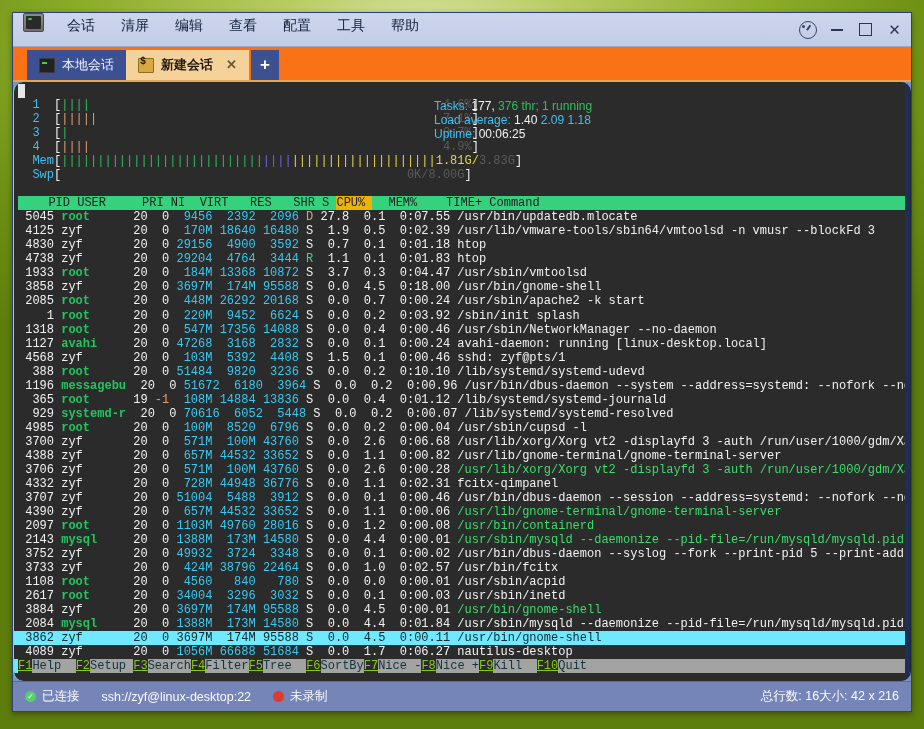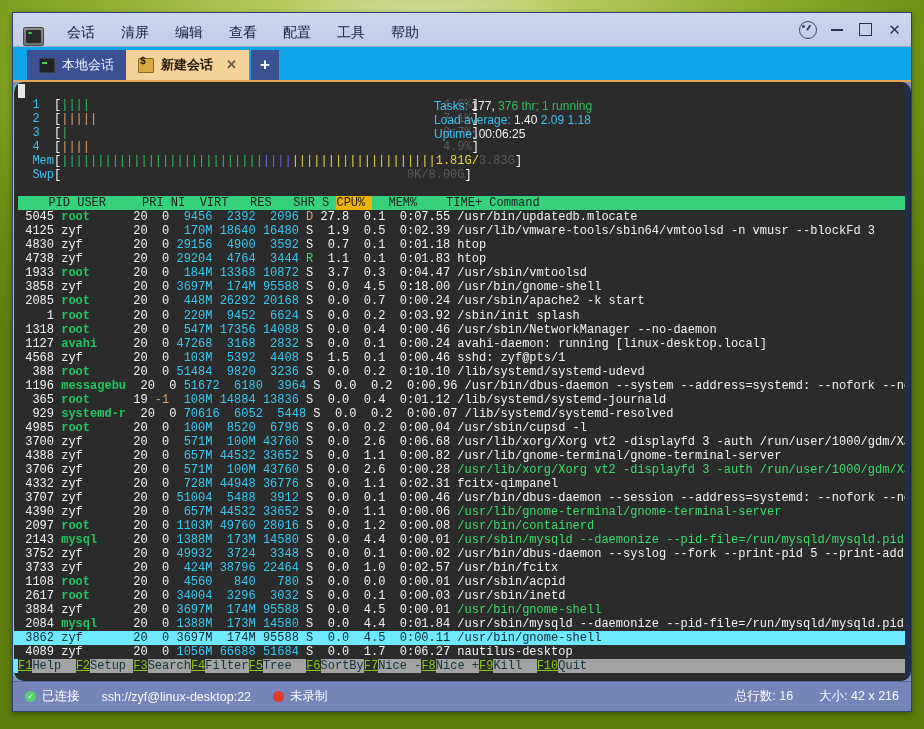--- a/index.html
+++ b/index.html
@@ -23,21 +23,21 @@
     background:#7f8fc0;
     display:flex;flex-direction:column;
     box-shadow:0 2px 6px rgba(0,0,0,.35);
   }
 
   
   .menubar{
     height:33px;flex:0 0 33px;
     background:linear-gradient(#cdd6ec,#c2cce6);
     border-bottom:1px solid #9aa8cf;
-    display:flex;align-items:flex-end;padding:0 4px;
+    display:flex;align-items:flex-start;padding:0 4px;
     position:relative;
   }
   .applogo{
     width:19px;height:17px;margin:0 10px 0 6px;
     background:linear-gradient(#8b8b8b,#6f6f6f);
     border:1px solid #4a4a4a;border-radius:2px;
     position:relative;flex:0 0 auto;
   }
   .applogo:after{content:"";position:absolute;left:2px;top:2px;right:2px;bottom:2px;
     background:#2a2a2a;border-radius:1px;}
@@ -52,21 +52,21 @@
   .gauge{width:16px;height:16px;border:1.6px solid #3a4462;border-radius:50%;position:relative;}
   .gauge:after{content:"";position:absolute;left:6px;top:2px;width:1.6px;height:6px;
     background:#3a4462;transform:rotate(35deg);transform-origin:bottom center;}
   .gauge:before{content:"";position:absolute;left:2px;top:3px;width:3px;height:3px;
     border-radius:50%;background:#3a4462;}
   .minus{width:12px;height:2px;background:#2b3450;}
   .square{width:11px;height:11px;border:1.6px solid #2b3450;}
 
   
   .tabbar{
-    height:35px;flex:0 0 35px;background:#0ea5e9;
+    height:35px;flex:0 0 35px;background:#f97316;
     display:flex;align-items:flex-end;padding-left:14px;
     border-bottom:2px solid #e0a75a;box-sizing:border-box;
   }
   .tab{
     height:30px;display:flex;align-items:center;gap:7px;
     padding:0 12px;font-size:13px;color:#f0f3fb;cursor:default;
     box-sizing:border-box;white-space:nowrap;
   }
   .tab.inactive{background:#3d5092;}
   .tab.active{background:#f5d29a;color:#231b0c;font-weight:bold;font-family:Liberation Serif, serif;}
@@ -118,21 +118,21 @@
     border-top:1px solid #5a6a9e;
     display:flex;align-items:center;padding:0 12px;
     font-size:12.5px;color:#fbfbfd;box-sizing:border-box;
   }
   .sdot{width:11px;height:11px;border-radius:50%;margin-right:6px;flex:0 0 auto;
     display:inline-flex;align-items:center;justify-content:center;}
   .sdot.green{background:#56d06a;color:#fff;font-size:8px;}
   .sdot.red{background:#e03a2c;}
   .sgap{width:22px;}
   .spacer{flex:1 1 auto;}
-  .sright{display:flex;gap:26px;}
+  .sright{display:flex;}
 </style>
 </head>
 <body>
 
 <div class="bgblob"></div>
 
 <div class="window">
 
   <div class="menubar">
     <div class="applogo"></div>

